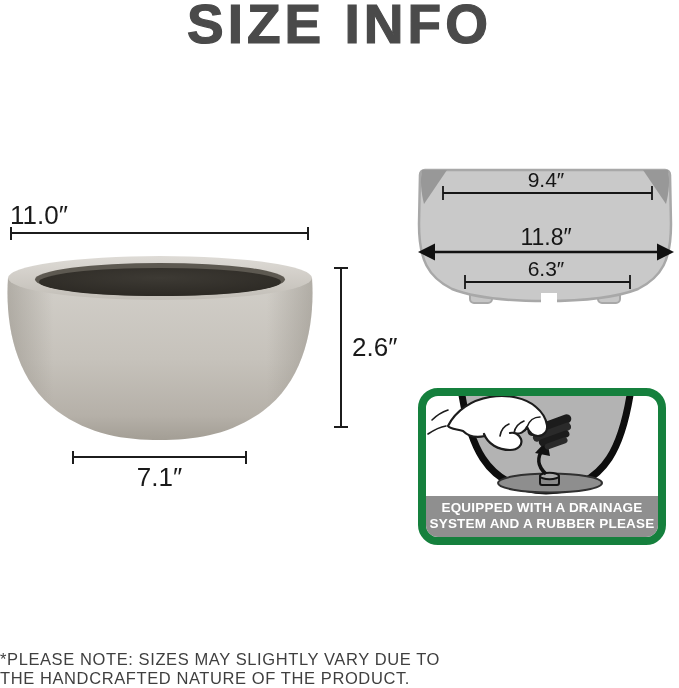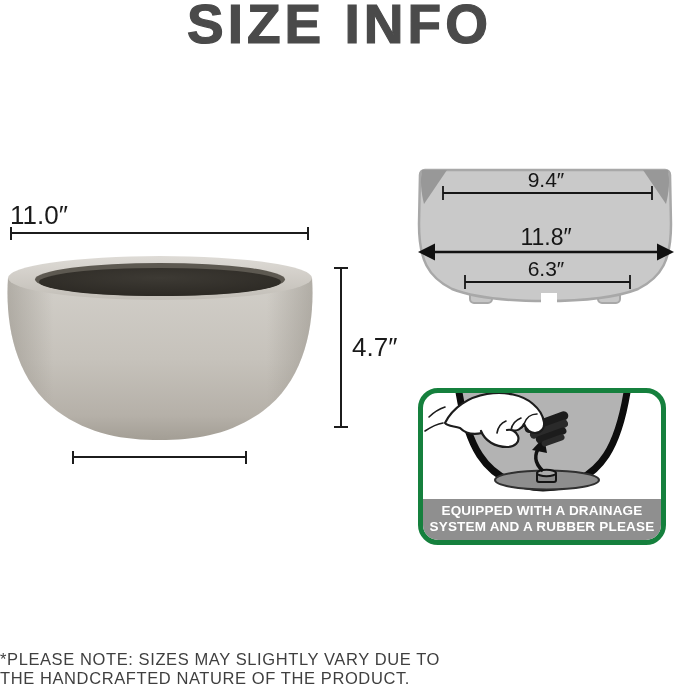--- a/index.html
+++ b/index.html
@@ -63,21 +63,21 @@
   .cross-svg { position: absolute; left: 415px; top: 166px; }
   .cross-svg text {
     font-family: "Liberation Sans", sans-serif;
     fill: #161616;
   }
   .drain-box {
     position: absolute;
     left: 418px; top: 388px;
     width: 248px; height: 157px;
     background: #ffffff;
-    border: 5px solid #15803d;
+    border: 8px solid #15803d;
     border-radius: 20px;
     overflow: hidden;
   }
   .drain-art { position: absolute; left: 0; top: 0; }
   .drain-caption {
     position: absolute;
     left: 0; bottom: 0;
     width: 100%; height: 41px;
     background: #8f8f8f;
     color: #ffffff;
@@ -133,23 +133,24 @@
       </radialGradient>
     </defs>
     <path d="M6,26 C3,72 13,128 55,159 C88,183 122,188 158,188 C194,188 228,183 261,159 C303,128 313,72 310,26 Z" fill="url(#bodyGrad)"></path>
     <path d="M6,26 C3,72 13,128 55,159 C88,183 122,188 158,188 C194,188 228,183 261,159 C303,128 313,72 310,26 Z" fill="url(#sideShade)"></path>
     <ellipse cx="158" cy="26" rx="152" ry="22" fill="url(#rimGrad)"></ellipse>
     <ellipse cx="158" cy="27.5" rx="125" ry="16.5" fill="#5d5951"></ellipse>
     <ellipse cx="158" cy="30" rx="121" ry="14" fill="url(#innerGrad)"></ellipse>
   </svg>
 
   <div class="dim-v" style="left:340px; top:267px; height:161px;"></div>
-  <div class="dim-label" style="left:352px; top:333px;">4.7″</div>
+  <div class="dim-label" style="left:352px; top:333px;">2.6″</div>
 
   <div class="dim-h" style="left:72px; top:456px; width:175px;"></div>
+  <div class="dim-label" style="left:72px; top:463px; width:175px; text-align:center;">7.1″</div>
 
   <svg class="cross-svg" width="260" height="142" viewBox="0 0 260 142">
     <rect x="55" y="124" width="22" height="13" rx="4" fill="#c6c6c6" stroke="#a8a8a8" stroke-width="2"></rect>
     <rect x="183" y="124" width="22" height="13" rx="4" fill="#c6c6c6" stroke="#a8a8a8" stroke-width="2"></rect>
     <path d="M10,4 L250,4 C253,4 255,6 255,9 L256,58 C256,94 247,111 223,123 C200,132 168,135 130,135 C92,135 60,132 37,123 C13,111 4,94 4,58 L5,9 C5,6 7,4 10,4 Z" fill="#c9c9c9" stroke="#a8a8a8" stroke-width="2.5"></path>
     <rect x="126" y="127" width="16" height="13" fill="#ffffff"></rect>
     <path d="M7,4 L32,4 L9,38 C6,26 5,14 7,4 Z" fill="#989898"></path>
     <path d="M253,4 L228,4 L251,38 C254,26 255,14 253,4 Z" fill="#989898"></path>
 
     <text x="131" y="21" font-size="21" text-anchor="middle">9.4″</text>

